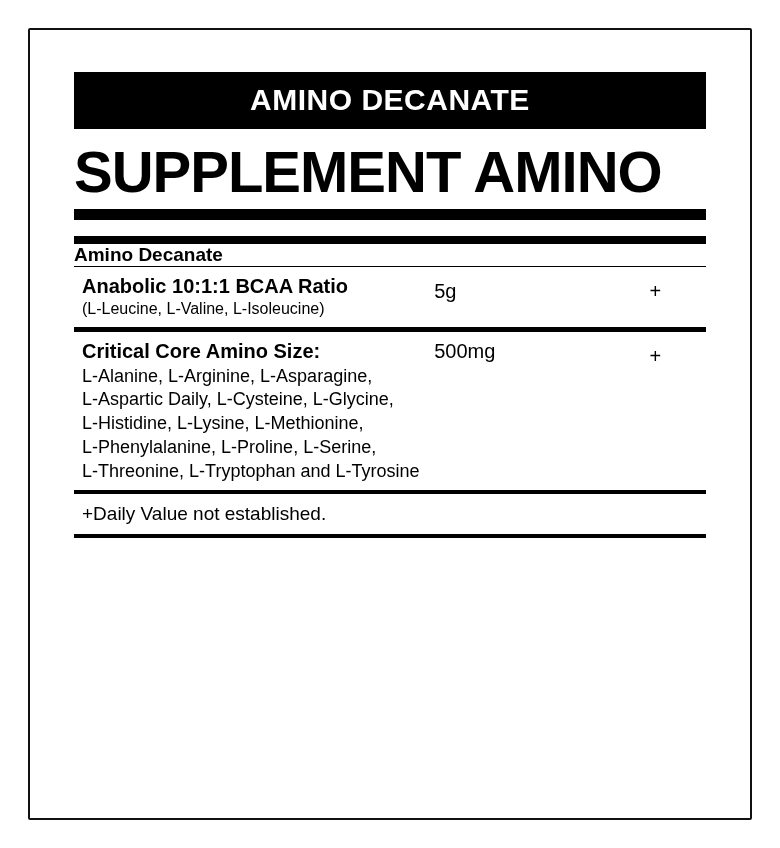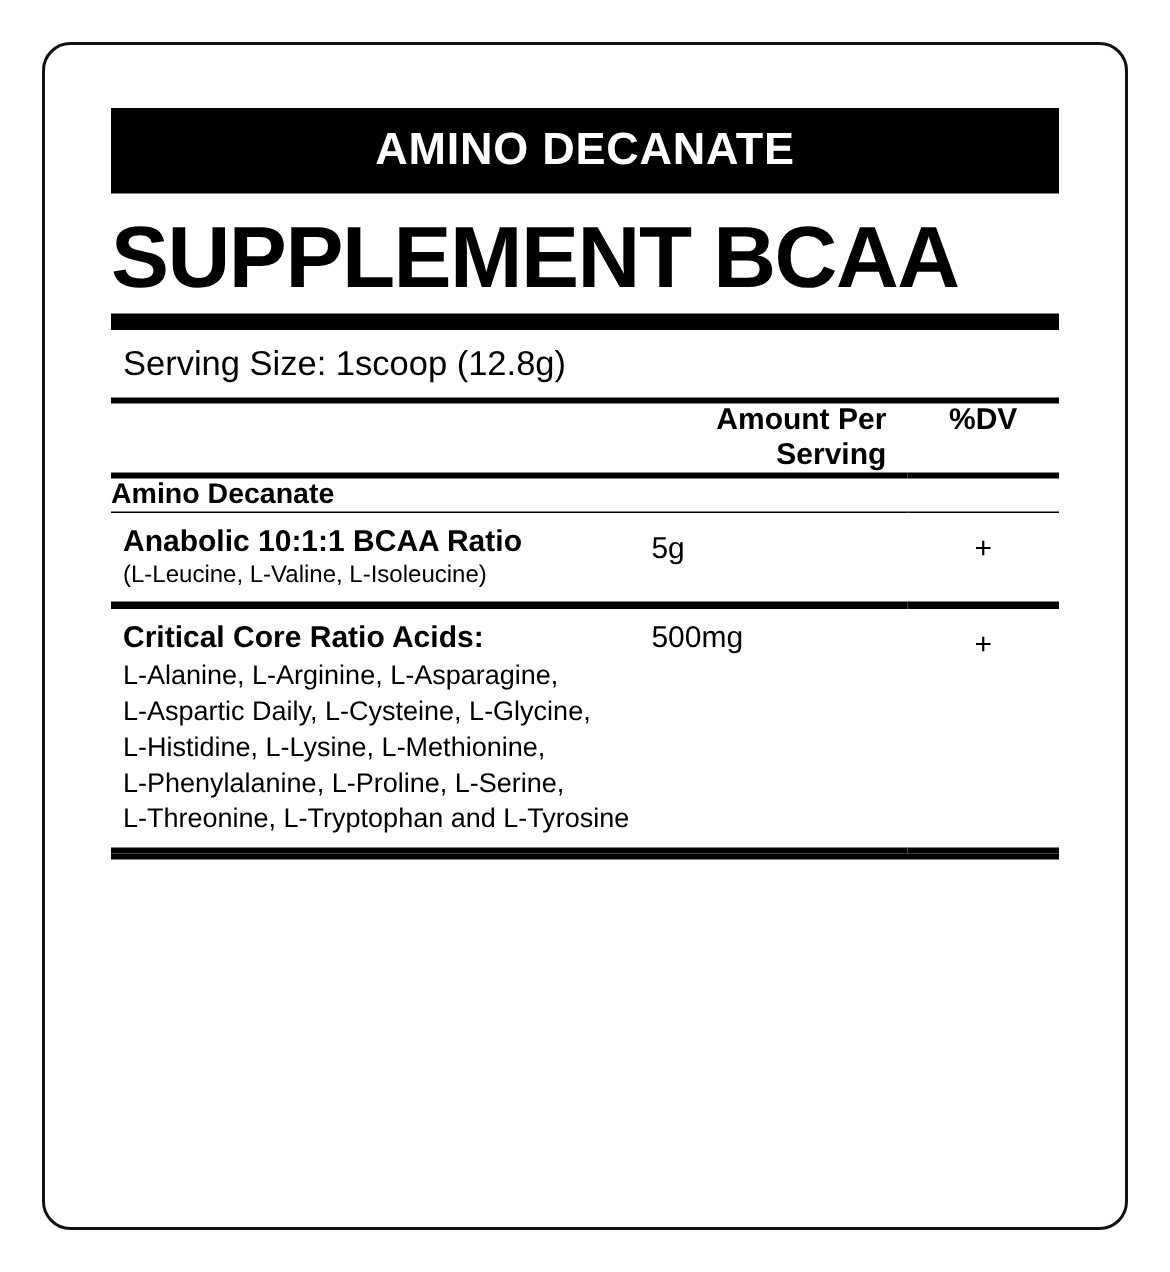--- a/index.html
+++ b/index.html
@@ -20,21 +20,21 @@
     height: 848px;
     box-sizing: border-box;
     padding: 28px;
   }
   .panel {
     position: relative;
     width: 100%;
     height: 100%;
     box-sizing: border-box;
     border: 2px solid #111111;
-    border-radius: 19px;
+    border-radius: 2px;
     background: #ffffff;
     padding: 42px 44px 40px 44px;
   }
   .title-bar {
     background: #000000;
     color: #ffffff;
     text-align: center;
     font-size: 30px;
     font-weight: bold;
     letter-spacing: 0.5px;
@@ -126,37 +126,31 @@
   }
 </style>
 </head>
 <body>
 
 <div class="page">
   <div class="panel">
 
     <div class="title-bar">AMINO DECANATE</div>
 
-    <div class="facts-heading">SUPPLEMENT BCAA</div>
+    <div class="facts-heading">SUPPLEMENT AMINO</div>
 
     <div class="rule-xheavy"></div>
 
     <div class="serving">
-      <div>Serving Size: 1scoop (12.8g)</div>
     </div>
 
     <div class="rule-med"></div>
 
     <table class="facts">
       <tbody>
-          <tr class="hdr-row">
-        <td class="col-name"></td>
-        <td class="col-amt hdr-amt">Amount Per Serving</td>
-        <td class="col-dv hdr-dv">%DV</td>
-      </tr>
       <tr class="sep-row">
         <td colspan="3" class="sep-med"></td>
       </tr>
 
       <tr class="group-row">
         <td colspan="3">Amino Decanate</td>
       </tr>
       <tr class="sep-row">
         <td colspan="3" class="sep-thin"></td>
       </tr>
@@ -172,33 +166,34 @@
       <tr class="sep-row">
         <td colspan="3" class="sep-thin"></td>
       </tr>
 
       <tr class="sep-row">
         <td colspan="3" class="sep-med"></td>
       </tr>
 
       <tr>
         <td class="col-name item-name">
-          <div class="item-title">Critical Core Ratio Acids:</div>
+          <div class="item-title">Critical Core Amino Size:</div>
           <div class="amino-list" style="white-space: pre-line;"><span>L-Alanine, L-Arginine, L-Asparagine,
 L-Aspartic Daily, L-Cysteine, L-Glycine,
 L-Histidine, L-Lysine, L-Methionine,
 L-Phenylalanine, L-Proline, L-Serine,
 L-Threonine, L-Tryptophan and L-Tyrosine</span></div>
         </td>
         <td class="col-amt item-amt item-amt-top">500mg</td>
         <td class="col-dv item-dv">+</td>
       </tr>
       <tr class="sep-row">
         <td colspan="3" class="sep-med"></td>
       </tr>
     </tbody>
       </table>
 
+    <div class="footnote">+Daily Value not established.</div>
 
     <div class="rule-med"></div>
 
   </div>
 </div>
 
 </body></html>

